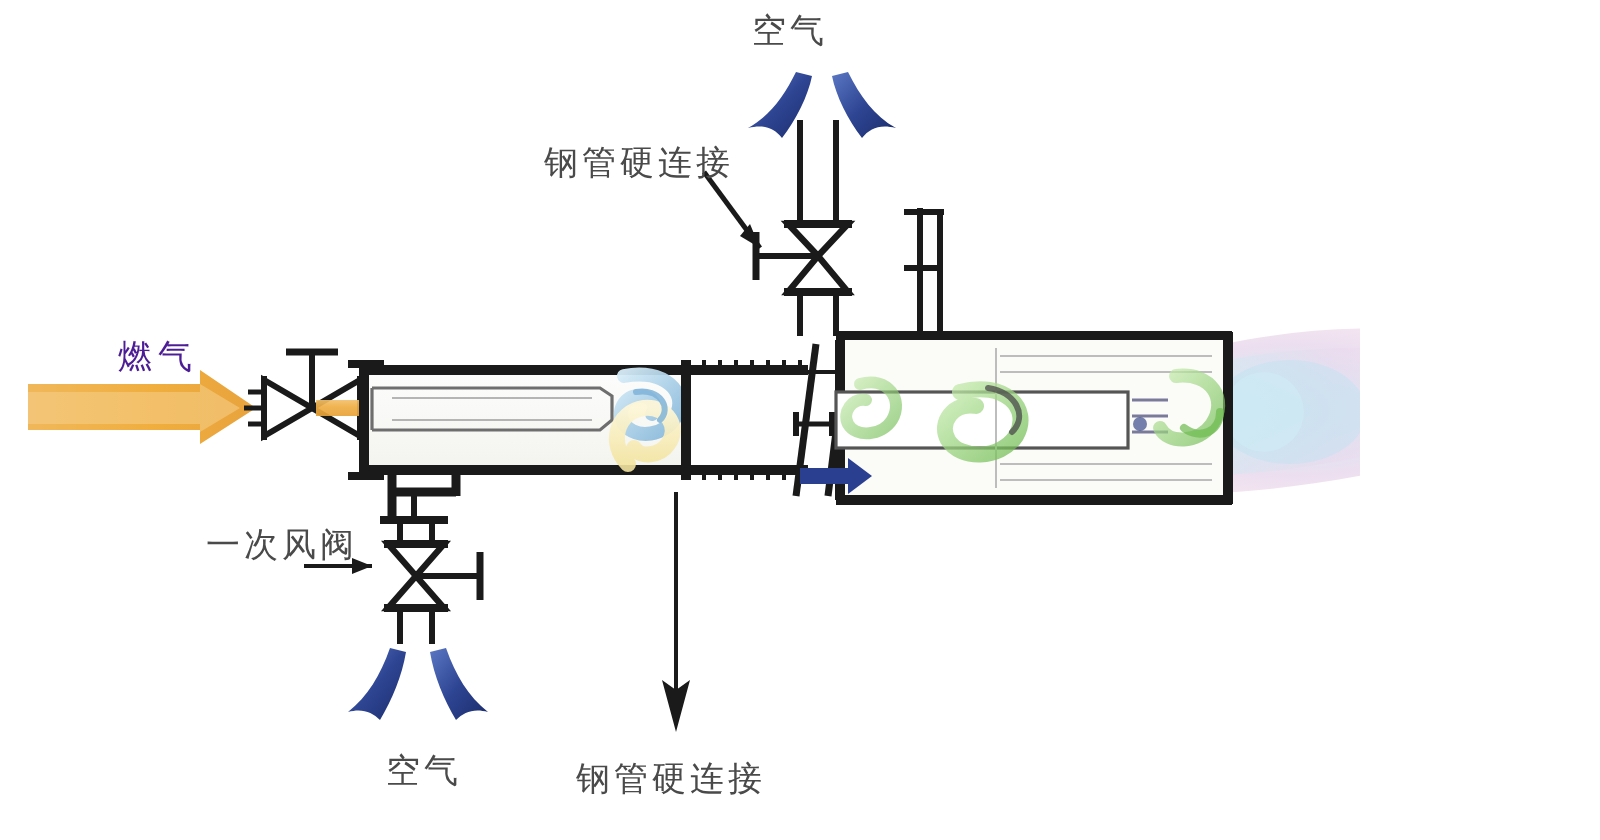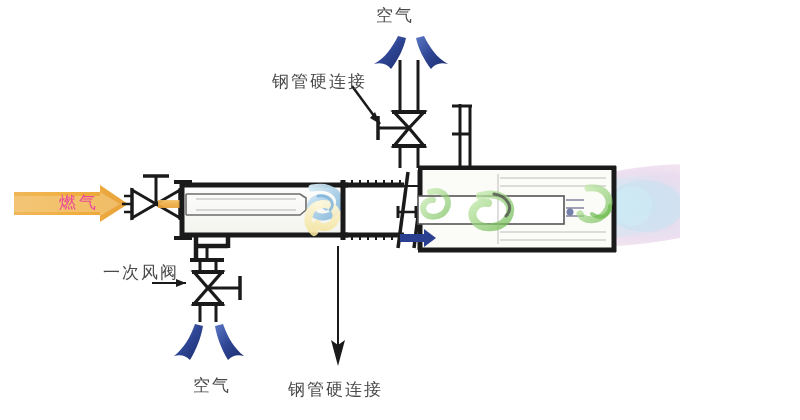--- a/index.html
+++ b/index.html
@@ -30,23 +30,22 @@
     white-space: nowrap;
     color: #3a3a3a;
     letter-spacing: 2px;
   }
   .lbl-cn {
     font-size: 17px;
     color: #4a4a4a;
   }
   .lbl-gas {
     font-size: 17px;
-    color: #ec4899;
+    color: #4c1d95;
     letter-spacing: 3px;
-    margin-top: 24px;
   }
   #label-air-top   { left: 376px; top: 4px; }
   #label-air-bottom{ left: 193px; top: 374px; }
   #label-sec-valve { left: 272px; top: 70px; }
   #label-pri-valve { left: 103px; top: 261px; }
   #label-steelpipe { left: 288px; top: 378px; }
   #label-fuel-gas  { left: 59px;  top: 167px; }
 </style>
 </head>
 <body>

